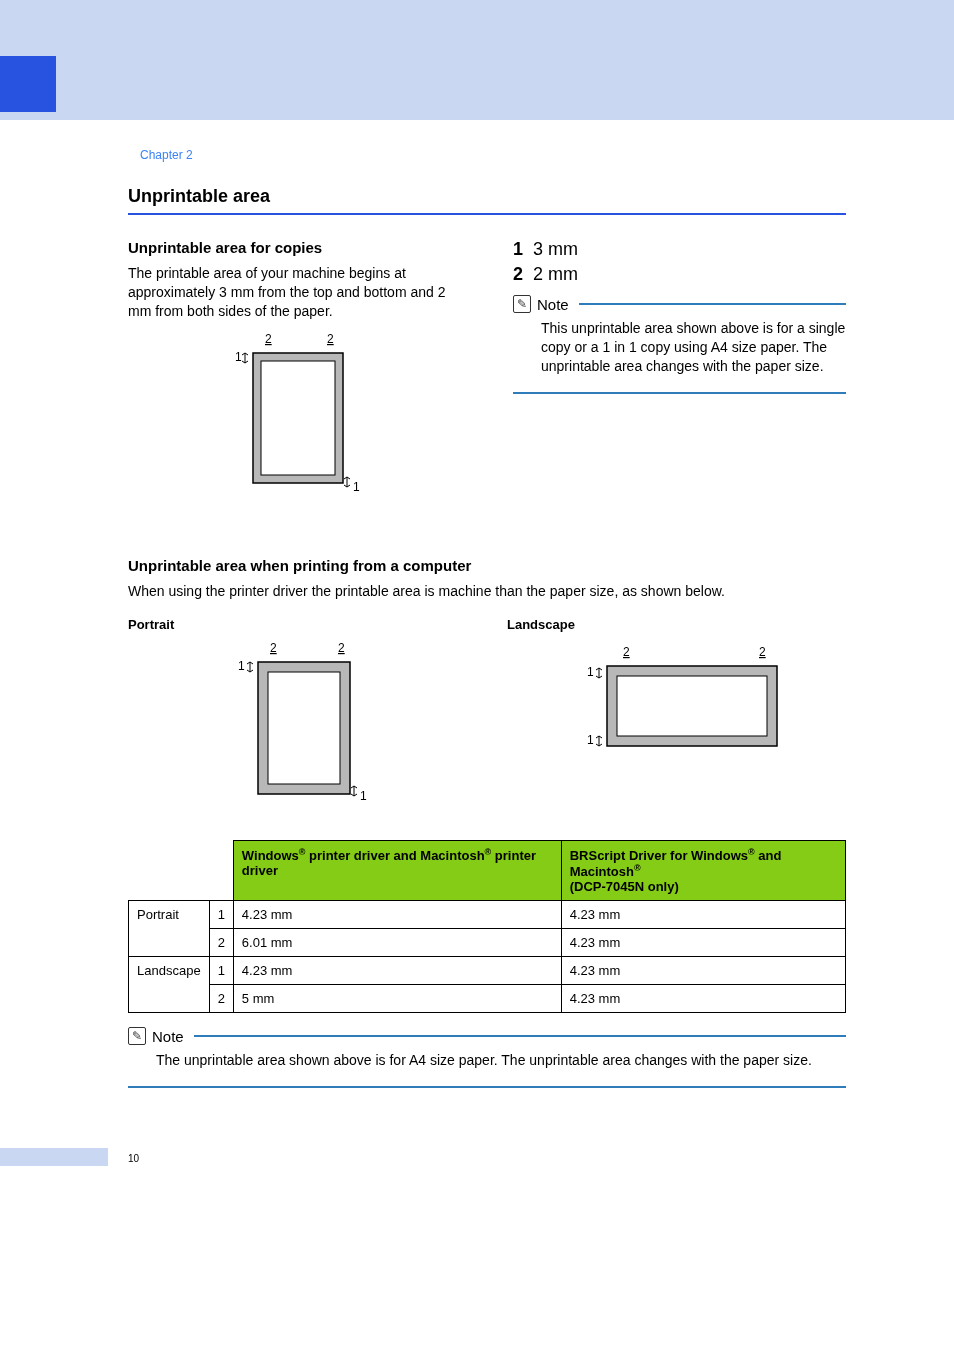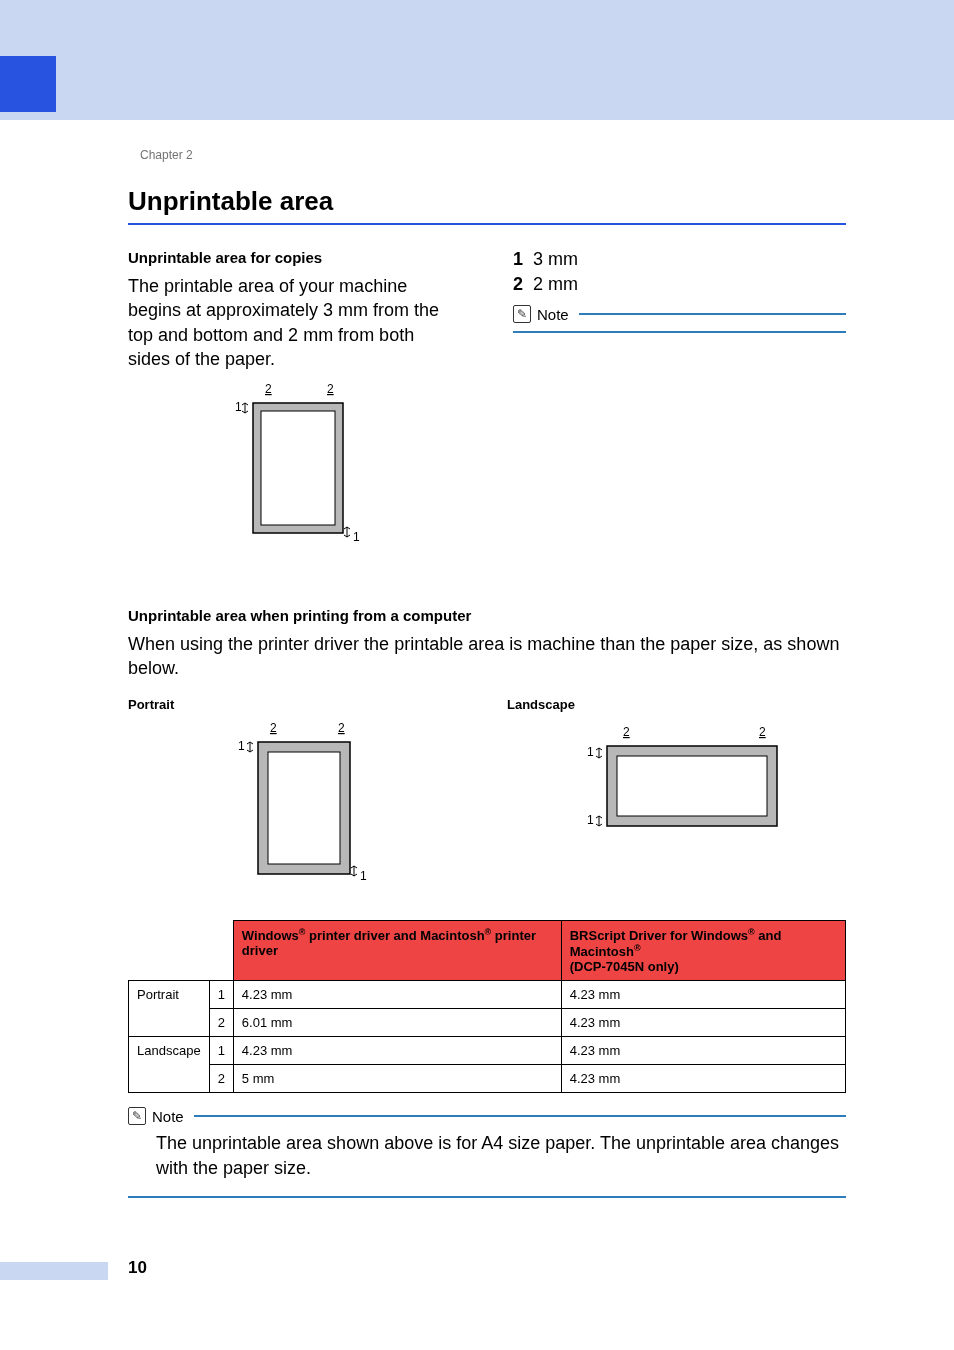--- a/index.html
+++ b/index.html
@@ -3,45 +3,45 @@
 <meta charset="utf-8">
 <style>
   * { margin: 0; padding: 0; box-sizing: border-box; }
   body { font-family: Arial, Helvetica, sans-serif; font-size: 14px; color: #000; background: #fff; width: 954px; }
   .header-bands { display: flex; flex-direction: column; }
   .band-light { height: 56px; background: #cad7f3; }
   .band-row { display: flex; height: 56px; }
   .band-blue { width: 56px; background: #2852e0; }
   .band-light2 { flex: 1; background: #cad7f3; }
   .band-bottom { height: 8px; background: #cad7f3; }
-  .chapter { color: #737373; font-size: 12px; margin: 28px 0 24px 140px; }
+  .chapter { color: #3b82f6; font-size: 12px; margin: 28px 0 24px 140px; }
   .content { margin: 0 108px 0 128px; }
-  h1 { font-size: 26px; font-weight: bold; border-bottom: 2px solid #2852e0; padding-bottom: 6px; margin-bottom: 24px; }
+  h1 { font-size: 18px; font-weight: bold; border-bottom: 2px solid #2852e0; padding-bottom: 6px; margin-bottom: 24px; }
   .two-col { display: flex; gap: 52px; margin-bottom: 36px; }
   .col { flex: 1; }
   h2 { font-size: 15px; font-weight: bold; margin-bottom: 8px; }
-  p { font-size: 18px; line-height: 1.35; margin-bottom: 10px; }
+  p { font-size: 14px; line-height: 1.35; margin-bottom: 10px; }
   .legend-row { font-size: 18px; margin-bottom: 4px; }
   .legend-row b { font-weight: bold; margin-right: 10px; }
   .note-head { display: flex; align-items: center; margin-top: 10px; margin-bottom: 6px; }
   .note-head .icon-box { width: 18px; height: 18px; border: 1.5px solid #333; border-radius: 2px; display: flex; align-items: center; justify-content: center; margin-right: 6px; font-size: 12px; color: #333; }
   .note-head .label { font-weight: normal; font-size: 15px; margin-right: 10px; }
   .note-rule { flex: 1; height: 2px; background: #2e7cba; }
   .note-body-wrap { padding: 0 0 8px 28px; }
   .note-body-wrap p { margin-bottom: 0; }
   .note-divider { height: 2px; background: #2e7cba; margin-top: 8px; }
   .diagram-wrap { display: flex; justify-content: center; margin-top: 8px; }
   .diagram-ls-wrap { display: flex; justify-content: center; margin-top: 12px; }
   table { width: 100%; border-collapse: collapse; margin-top: 20px; }
   th, td { border: 1px solid #000; font-size: 13px; text-align: left; padding: 6px 8px; vertical-align: top; }
-  th { background: #ef4444; font-weight: bold; }
+  th { background: #84cc16; font-weight: bold; }
   .sup { font-size: 9px; vertical-align: super; }
   .footer { display: flex; align-items: flex-end; margin-top: 60px; }
   .footer-bar { width: 108px; height: 18px; background: #cad7f3; margin-right: 20px; }
-  .footer-num { font-weight: bold; font-size: 17px; padding-bottom: 2px; }
+  .footer-num { font-weight: normal; font-size: 10px; padding-bottom: 2px; }
   .orient-row { display: flex; gap: 40px; margin-top: 16px; }
   .orient-col { flex: 1; }
   .orient-label { font-weight: bold; font-size: 13px; margin-bottom: 6px; }
 </style>
 </head>
 <body>
 
 <div class="header-bands">
   <div class="band-light"></div>
   <div class="band-row">
@@ -81,20 +81,23 @@
         </svg>
       </div>
     </div>
     <div class="col">
       <div class="legend-row"><b>1</b><span>3 mm</span></div>
       <div class="legend-row"><b>2</b><span>2 mm</span></div>
       <div class="note-head">
         <span class="icon-box">✎</span>
         <span class="label">Note</span>
         <span class="note-rule"></span>
+      </div>
+      <div class="note-body-wrap">
+        <p>This unprintable area shown above is for a single copy or a 1 in 1 copy using A4 size paper. The unprintable area changes with the paper size.</p>
       </div>
       <div class="note-divider"></div>
     </div>
   </div>
 
   <h2>Unprintable area when printing from a computer</h2>
   <p>When using the printer driver the printable area is machine than the paper size, as shown below.</p>
 
   <div class="orient-row">
     <div class="orient-col">

